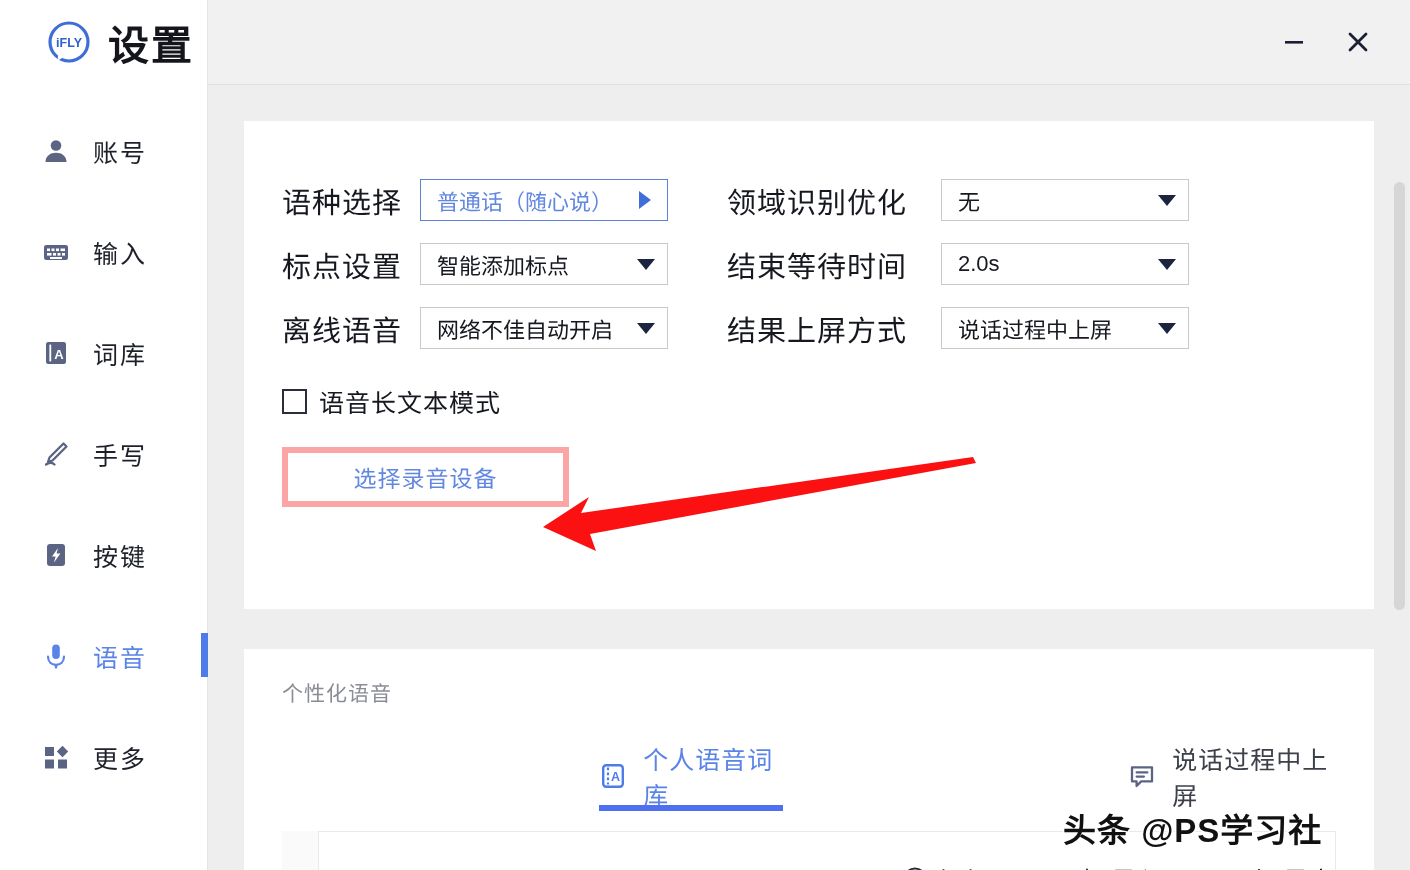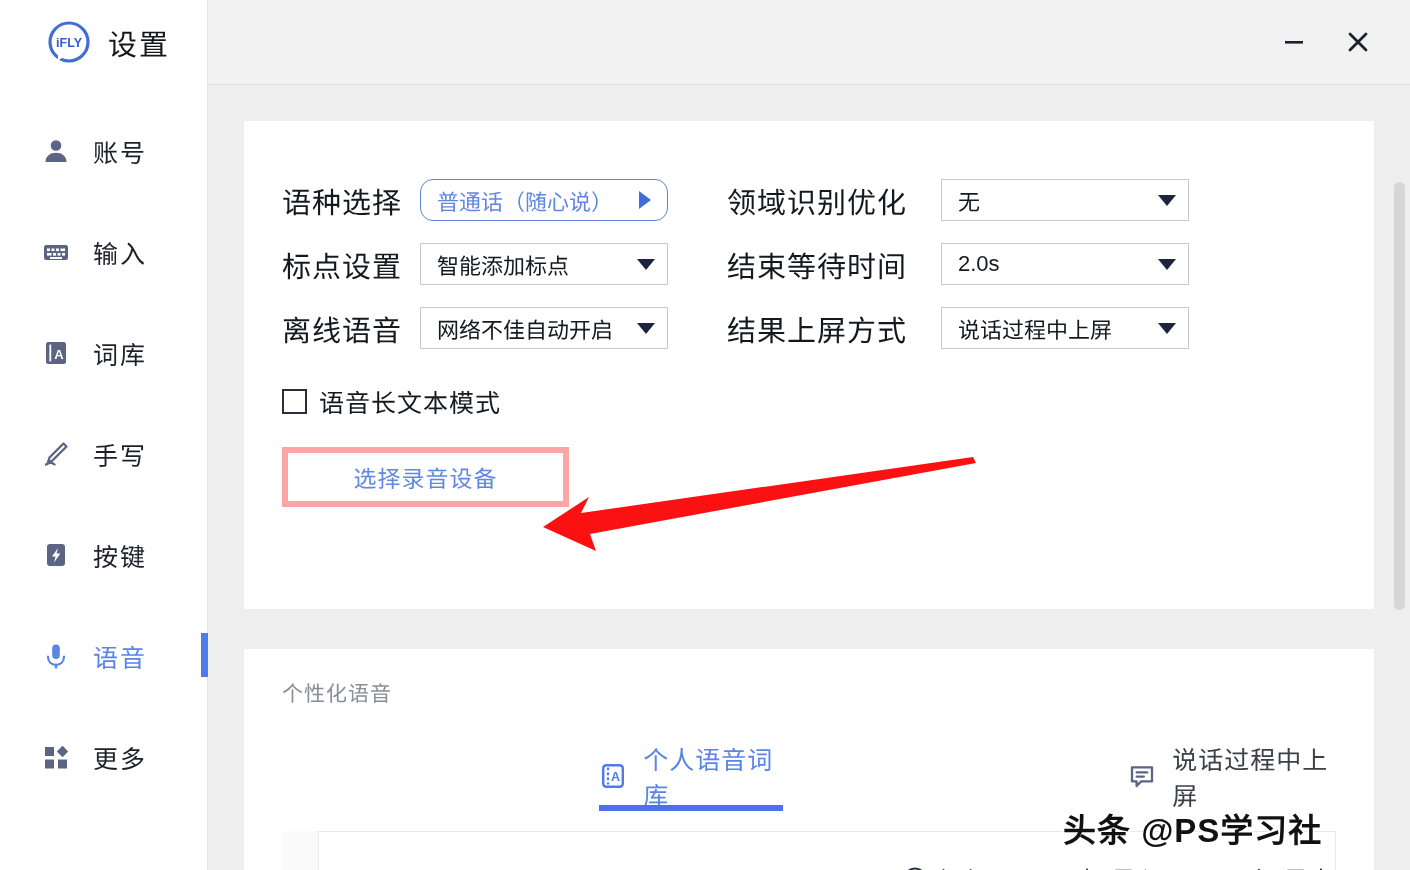--- a/index.html
+++ b/index.html
@@ -36,22 +36,22 @@
     padding-left: 46px;
     box-sizing: border-box;
   }
   .logo {
     width: 46px;
     height: 46px;
     flex: none;
     position: relative;
   }
   .brand-title {
-    font-size: 29px;
-    font-weight: normal;
+    font-size: 41px;
+    font-weight: bold;
     color: #15161c;
     margin-left: 16px;
     letter-spacing: 2px;
   }
   .nav {
     margin-top: 16px;
   }
   .nav-item {
     height: 101px;
     display: flex;
@@ -181,21 +181,20 @@
     box-sizing: border-box;
     cursor: pointer;
   }
   .select .val {
     font-size: 22px;
     color: #16181f;
     white-space: nowrap;
   }
   .select.primary {
     border-color: #5d82d8;
-    border-radius: 13px;
   }
   .select.primary .val { color: #6287e0; }
   .caret-down {
     width: 0; height: 0;
     border-left: 9px solid transparent;
     border-right: 9px solid transparent;
     border-top: 11px solid #1c2440;
     flex: none;
   }
   .caret-right {

